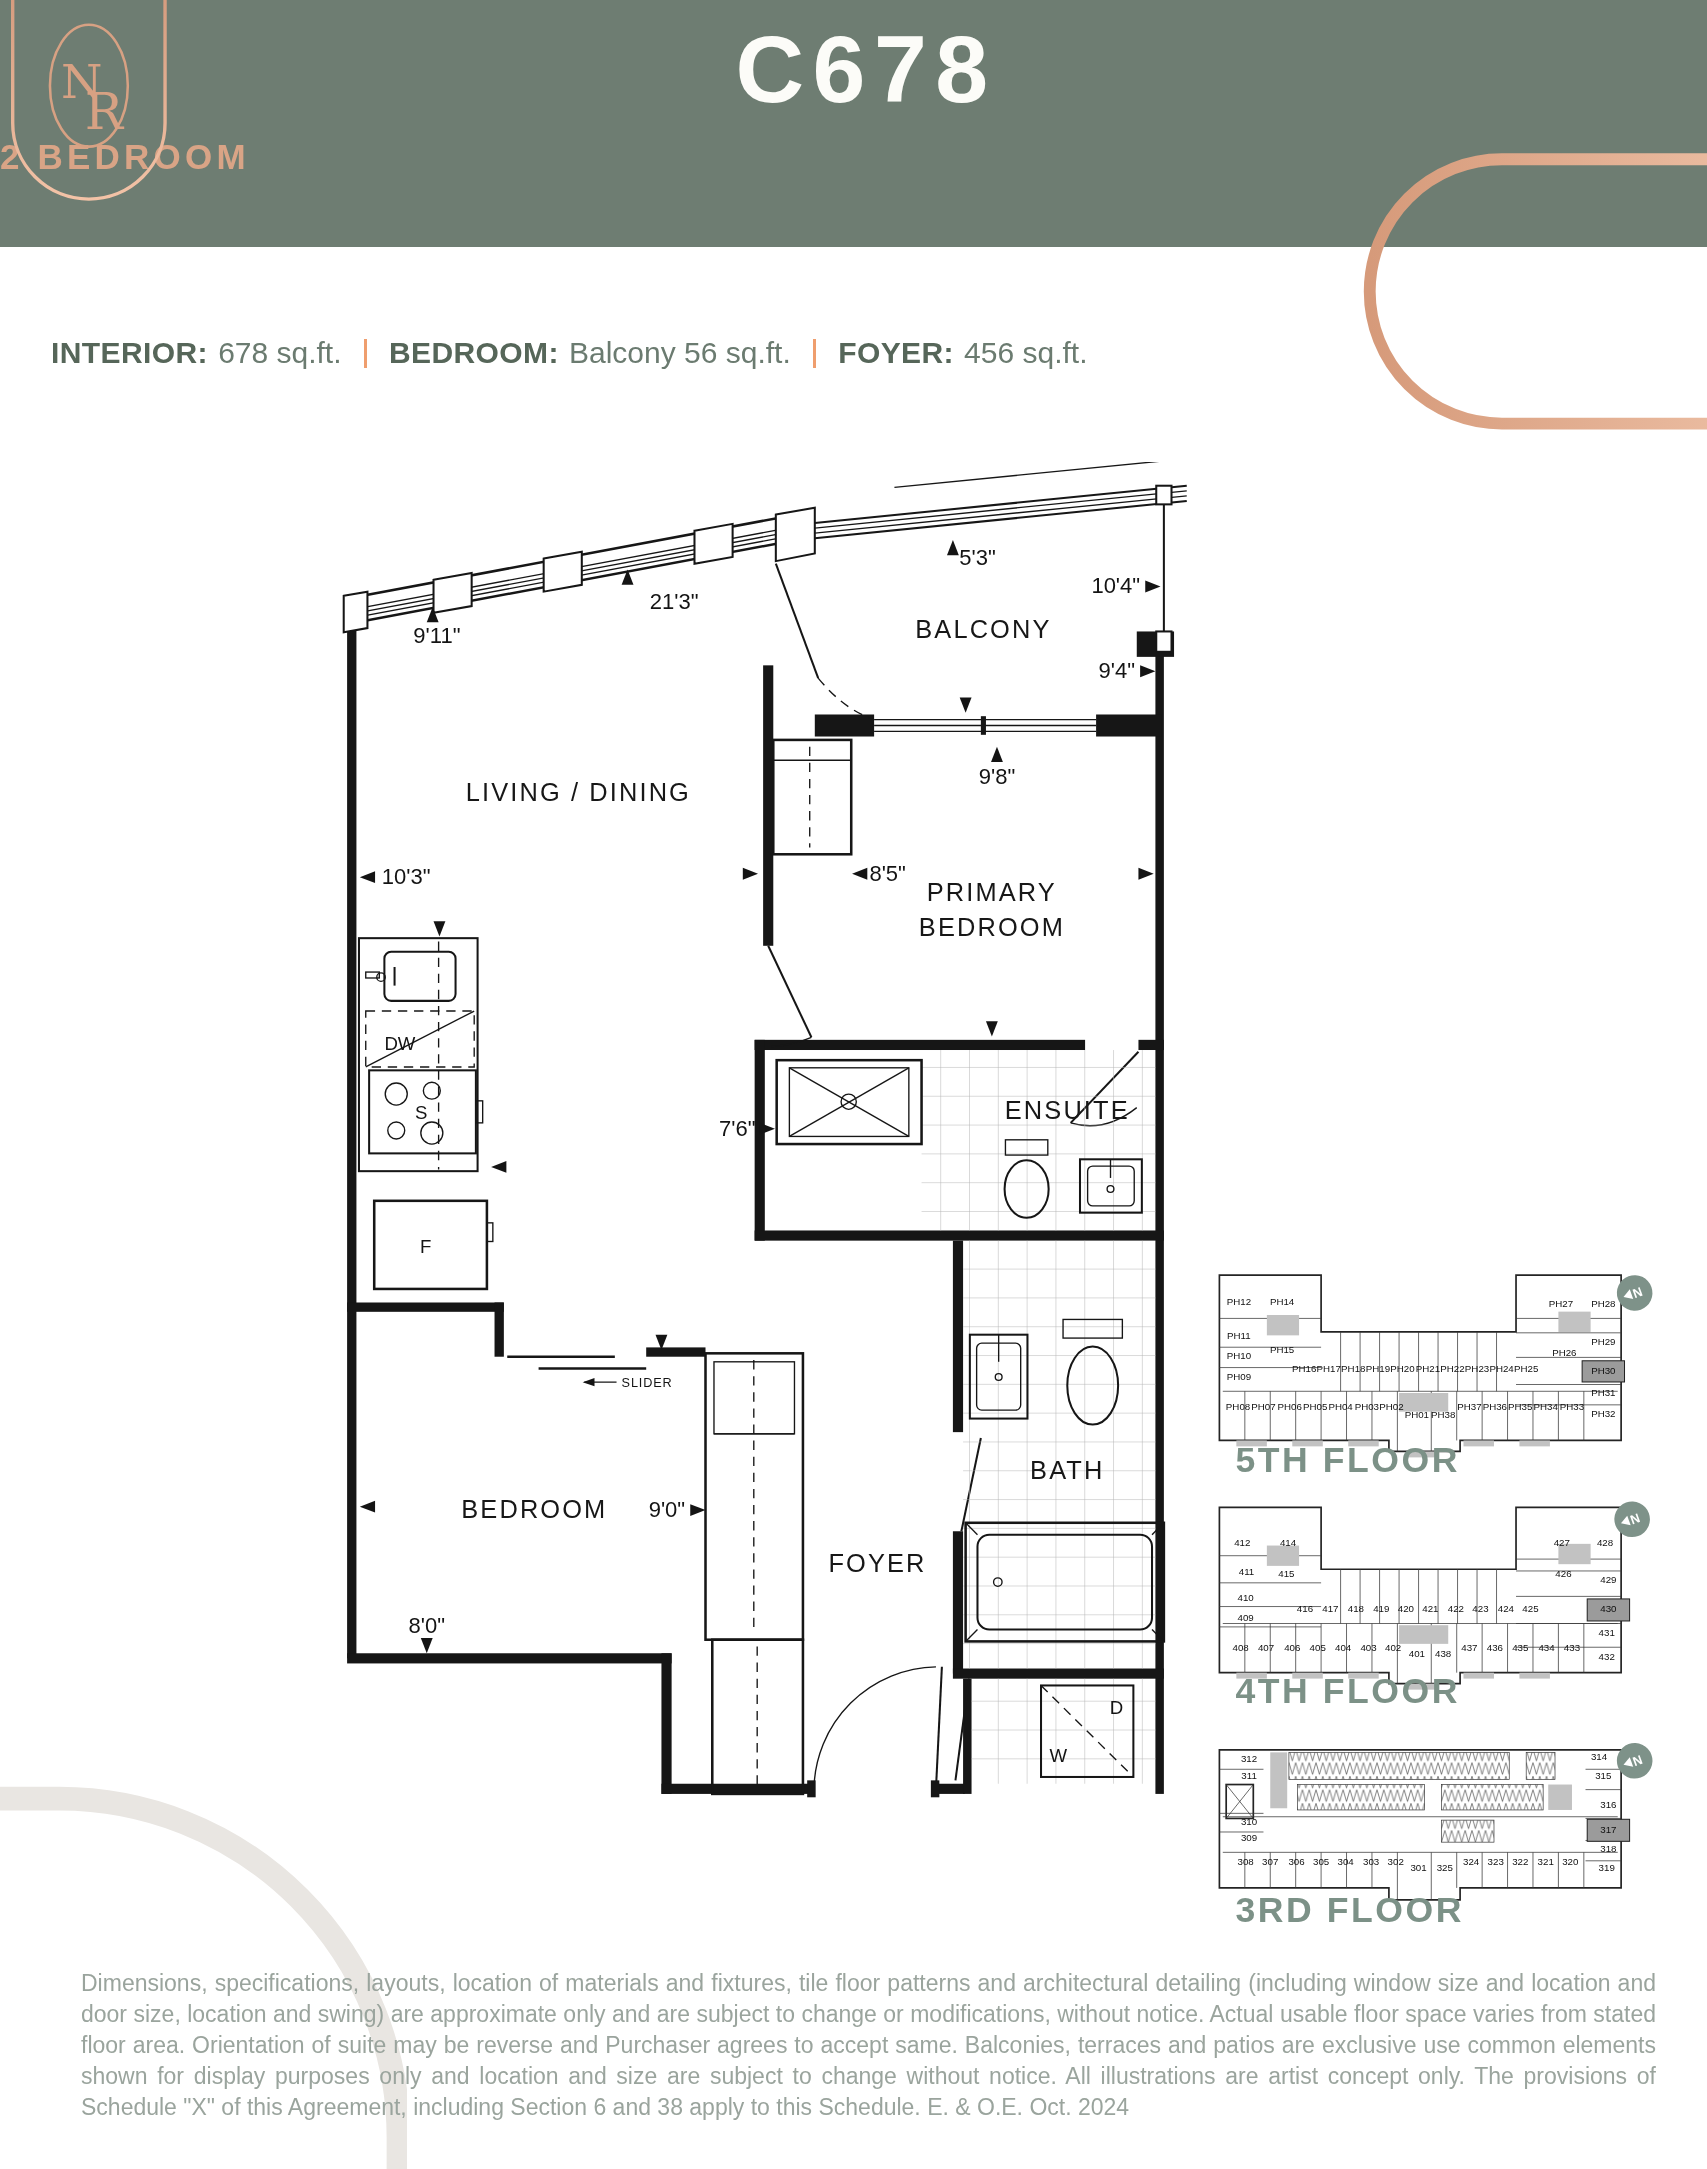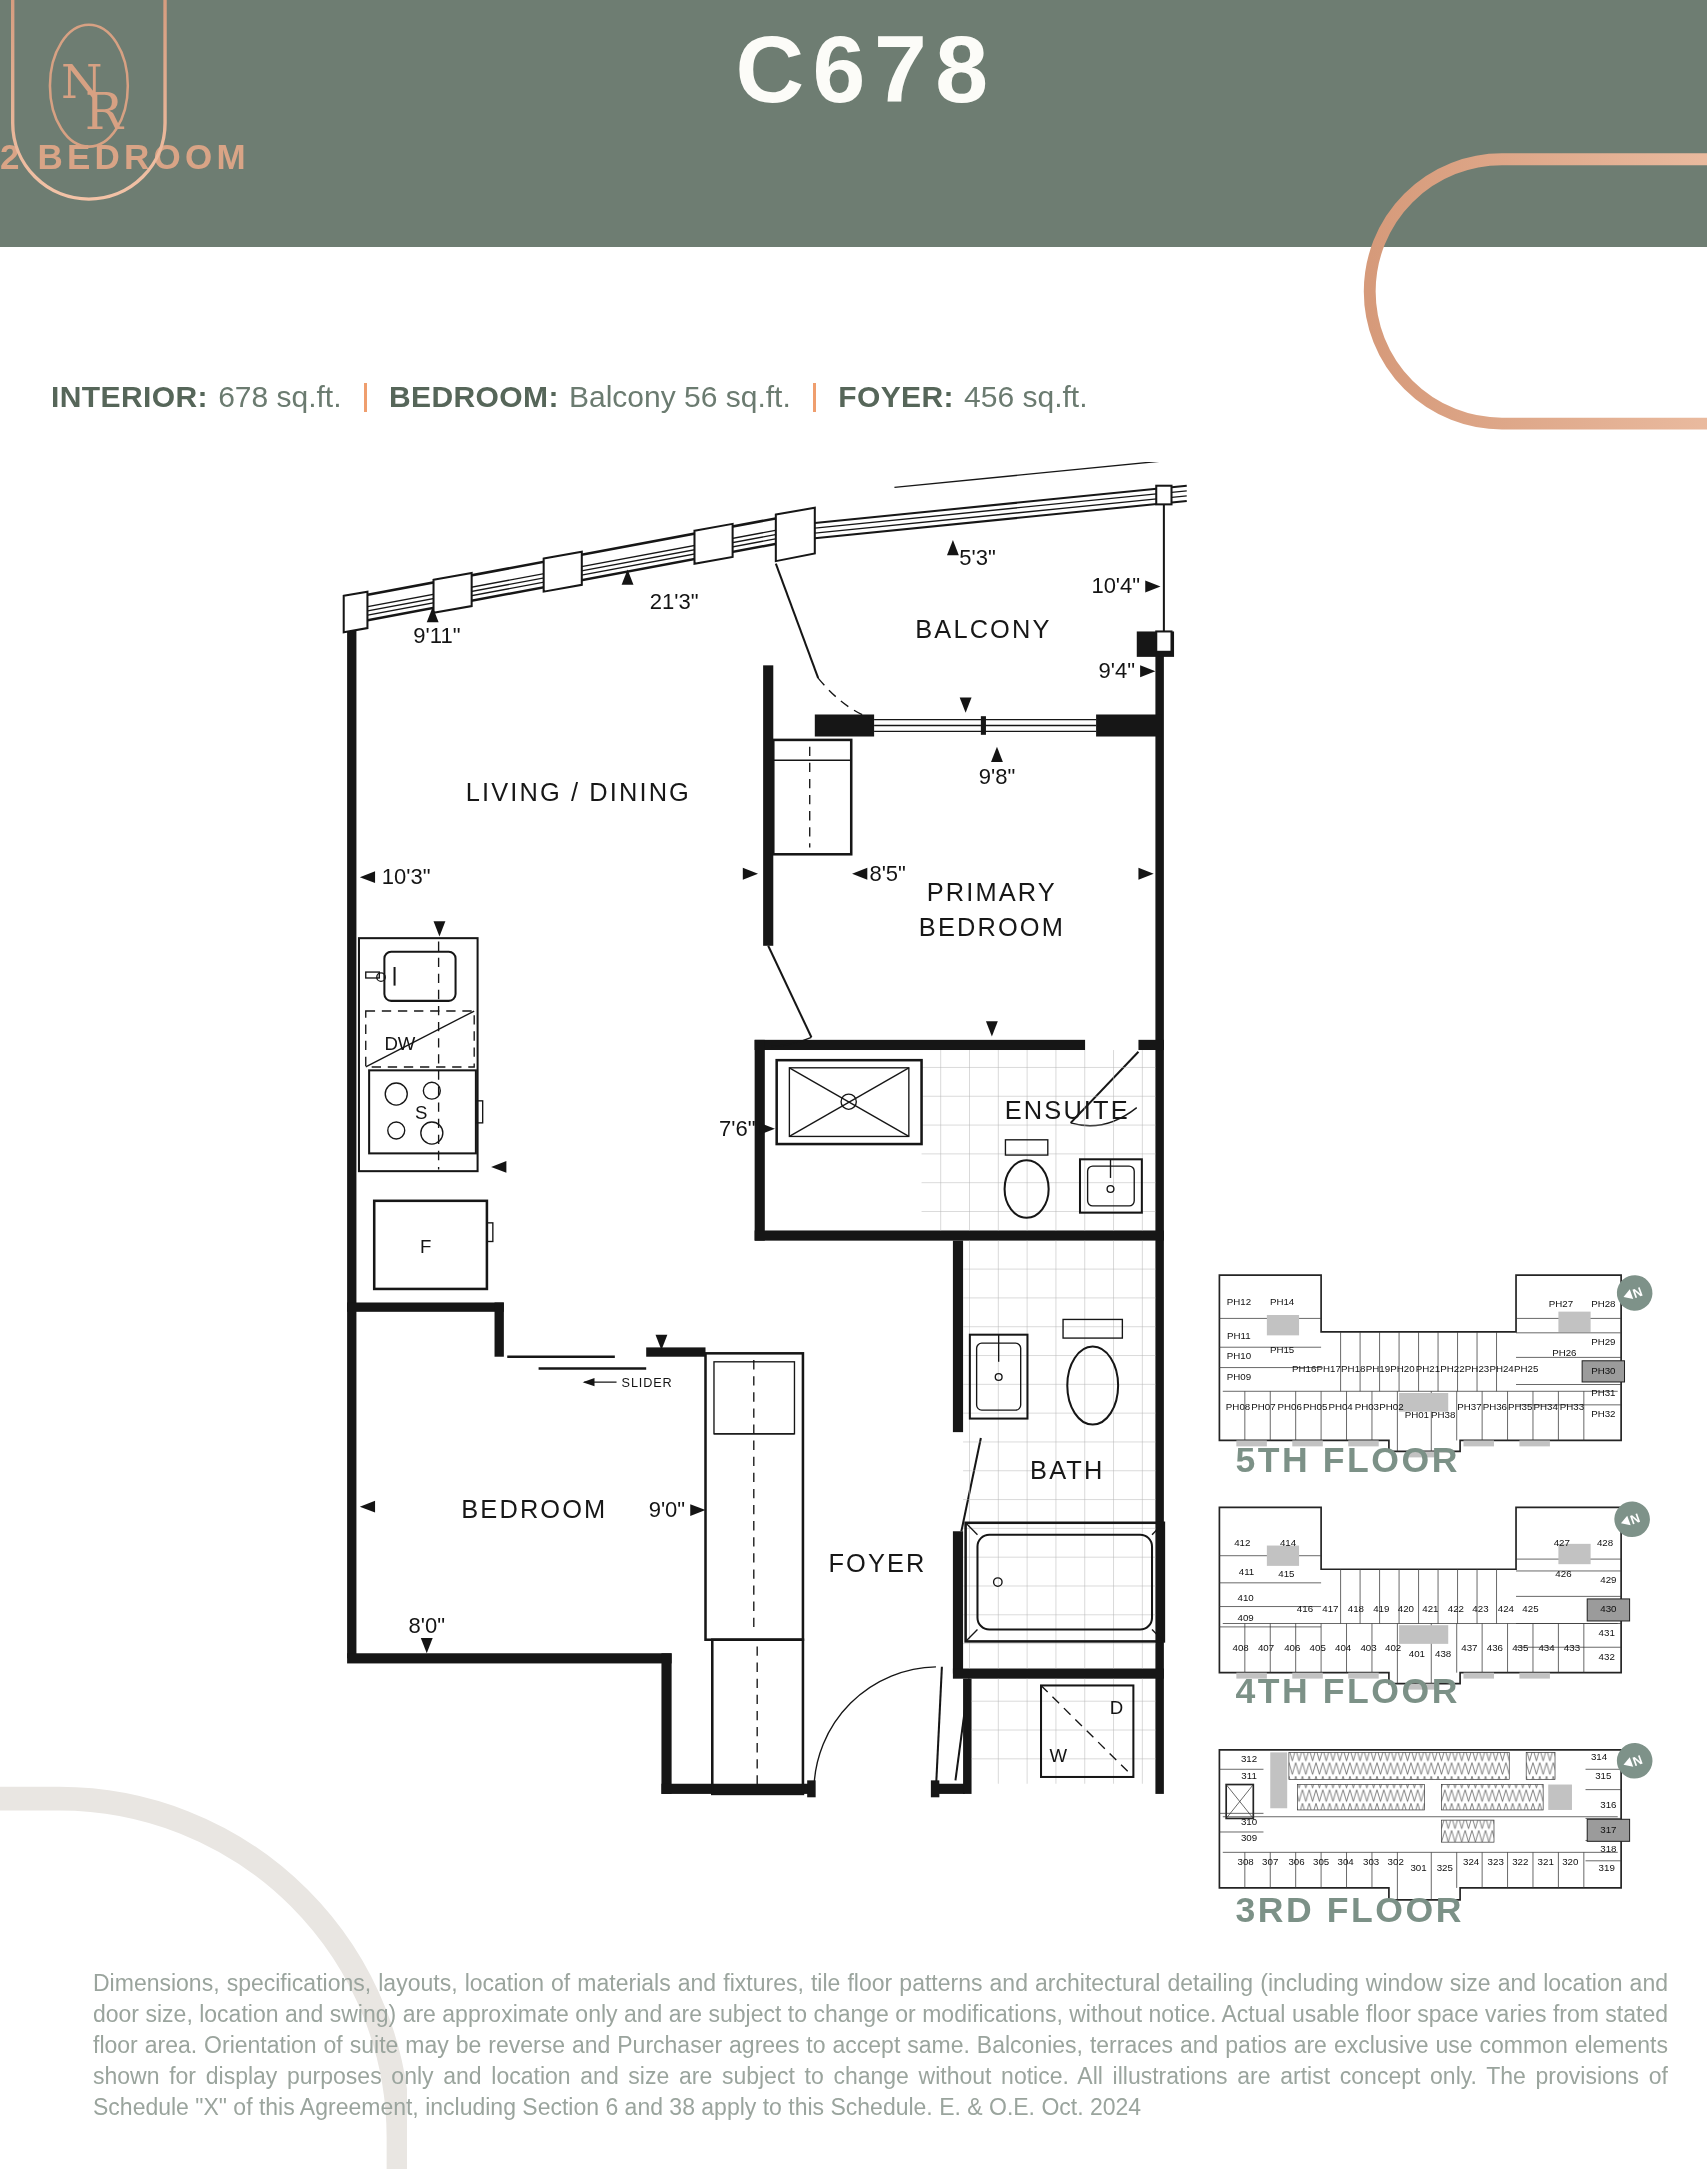--- a/index.html
+++ b/index.html
@@ -9,21 +9,21 @@
   .header{position:absolute;left:0;top:0;width:1708px;height:247px;background:#6e7d72;}
   .unit-title{position:absolute;top:15.3px;left:0;width:100%;text-align:center;
               font-size:95px;font-weight:700;color:#fcfcf8;letter-spacing:8.5px;padding-left:12px;}
   .unit-sub{position:absolute;top:137px;left:0;width:100%;text-align:left;
             font-size:35px;font-weight:700;color:#d9a486;letter-spacing:4.2px;}
   .logo-svg{position:absolute;left:0;top:0;}
   .arc-tr{position:absolute;left:1339px;top:144px;}
   .arc-bl{position:absolute;left:0;top:1780px;}
   
   .stats{position:absolute;top:336px;left:51px;display:flex;align-items:center;gap:22px;
-         font-size:30px;color:#6b7b70;margin-top:44px;}
+         font-size:30px;color:#6b7b70;}
   .stats .lbl{font-weight:700;color:#566659;margin-right:10.2px;letter-spacing:0.4px;}
   .sep{width:3.4px;height:29px;background:#ef9e6e;}
   
   .plan-svg{position:absolute;left:335px;top:462px;}
   .plan-svg text{font-family:"Liberation Sans",sans-serif;}
   .rm{font-size:30px;letter-spacing:2.5px;fill:#171717;}
   .dim{font-size:26px;fill:#141414;}
   .app{font-size:22px;fill:#141414;}
   .tiny{font-size:15px;fill:#141414;letter-spacing:1px;}
   .thin{stroke:#161616;stroke-width:1.6;fill:none;}
@@ -37,21 +37,21 @@
   .key-svg{position:absolute;left:1187px;top:1254px;}
   .key-svg text{font-family:"Liberation Sans",sans-serif;}
   .unit{font-size:11.5px;fill:#101010;}
   .floor{font-size:42px;fill:#7c9187;letter-spacing:3px;font-weight:600;}
   .kline{stroke:#242424;stroke-width:2;fill:#ffffff;}
   .kv{stroke:#3a3a3a;stroke-width:0.9;}
   .kgrey{fill:#c2c2c2;}
   .khl{fill:#9b9b9b;stroke:#222222;stroke-width:1.2;}
   .compass-n{font-size:15px;font-weight:700;fill:#ffffff;}
   
-  .disclaimer{position:absolute;left:93px;top:1968px;width:1575px;font-size:23px;
+  .disclaimer{position:absolute;left:81px;top:1968px;width:1575px;font-size:23px;
               line-height:31px;color:#9aa49d;text-align:justify;}
 </style>
 </head>
 <body>
 
 <div id="page">
 
   <div class="header">
     <div class="unit-title">C678</div>
     <div class="unit-sub">2 BEDROOM</div>

